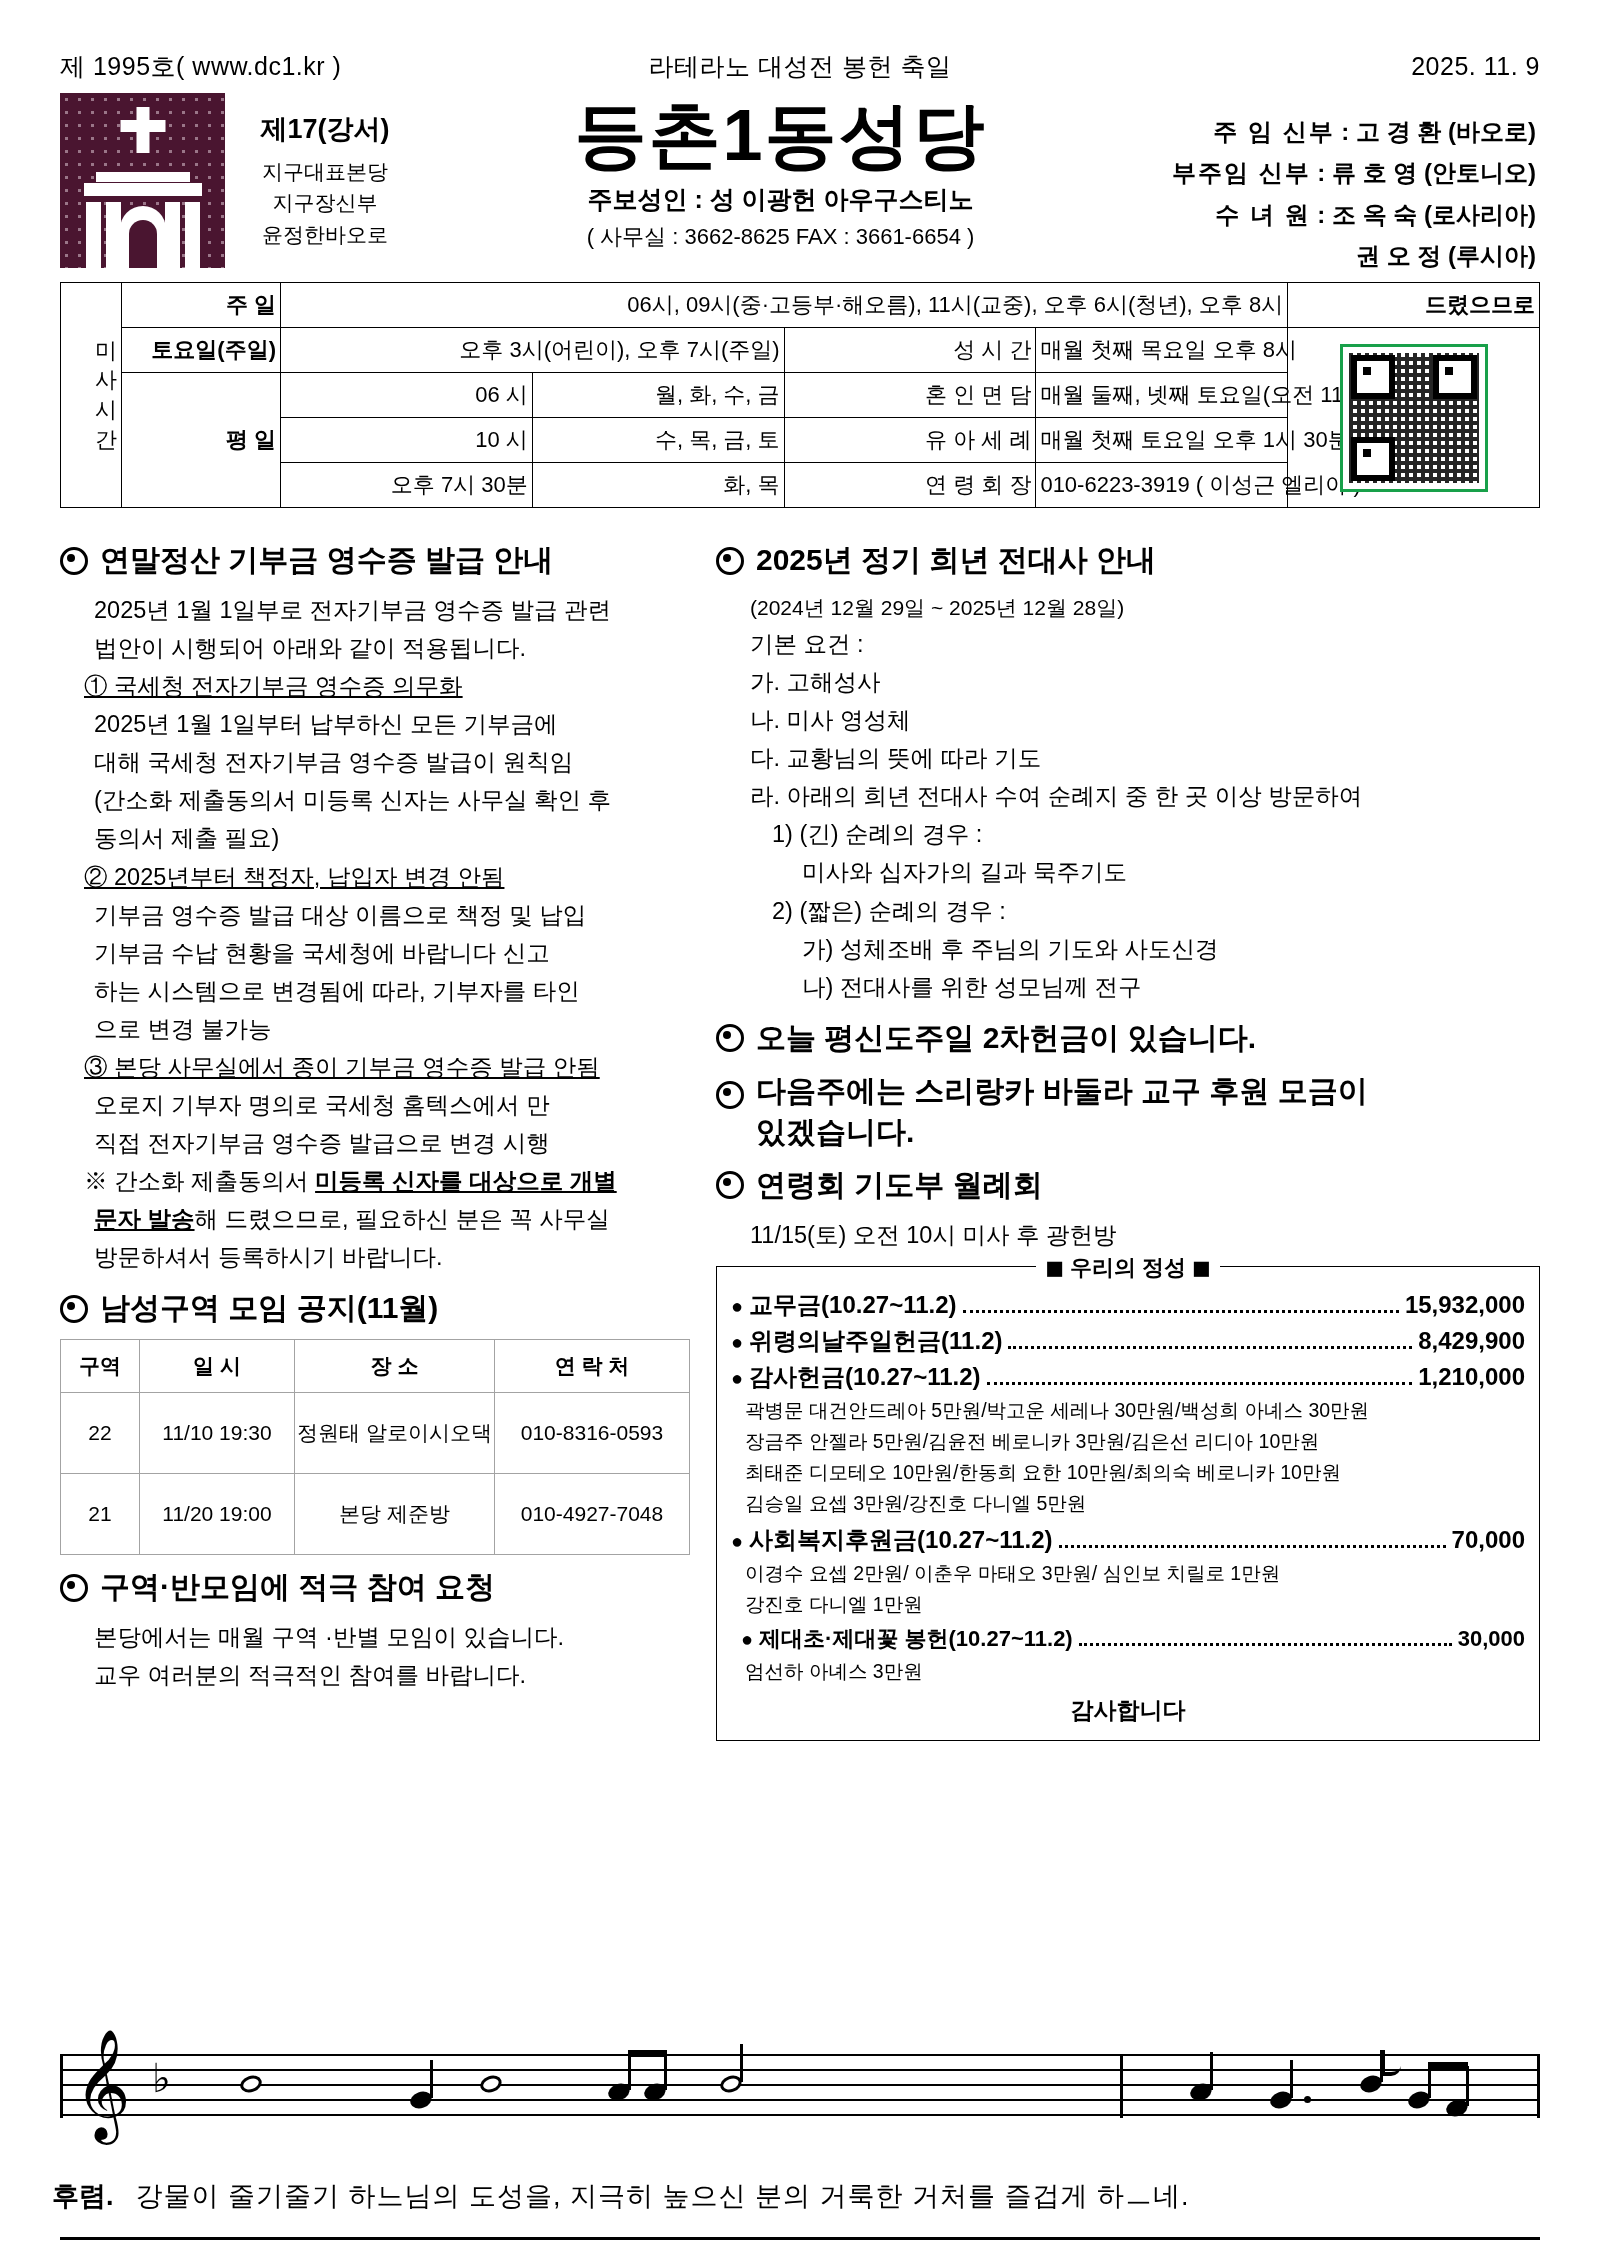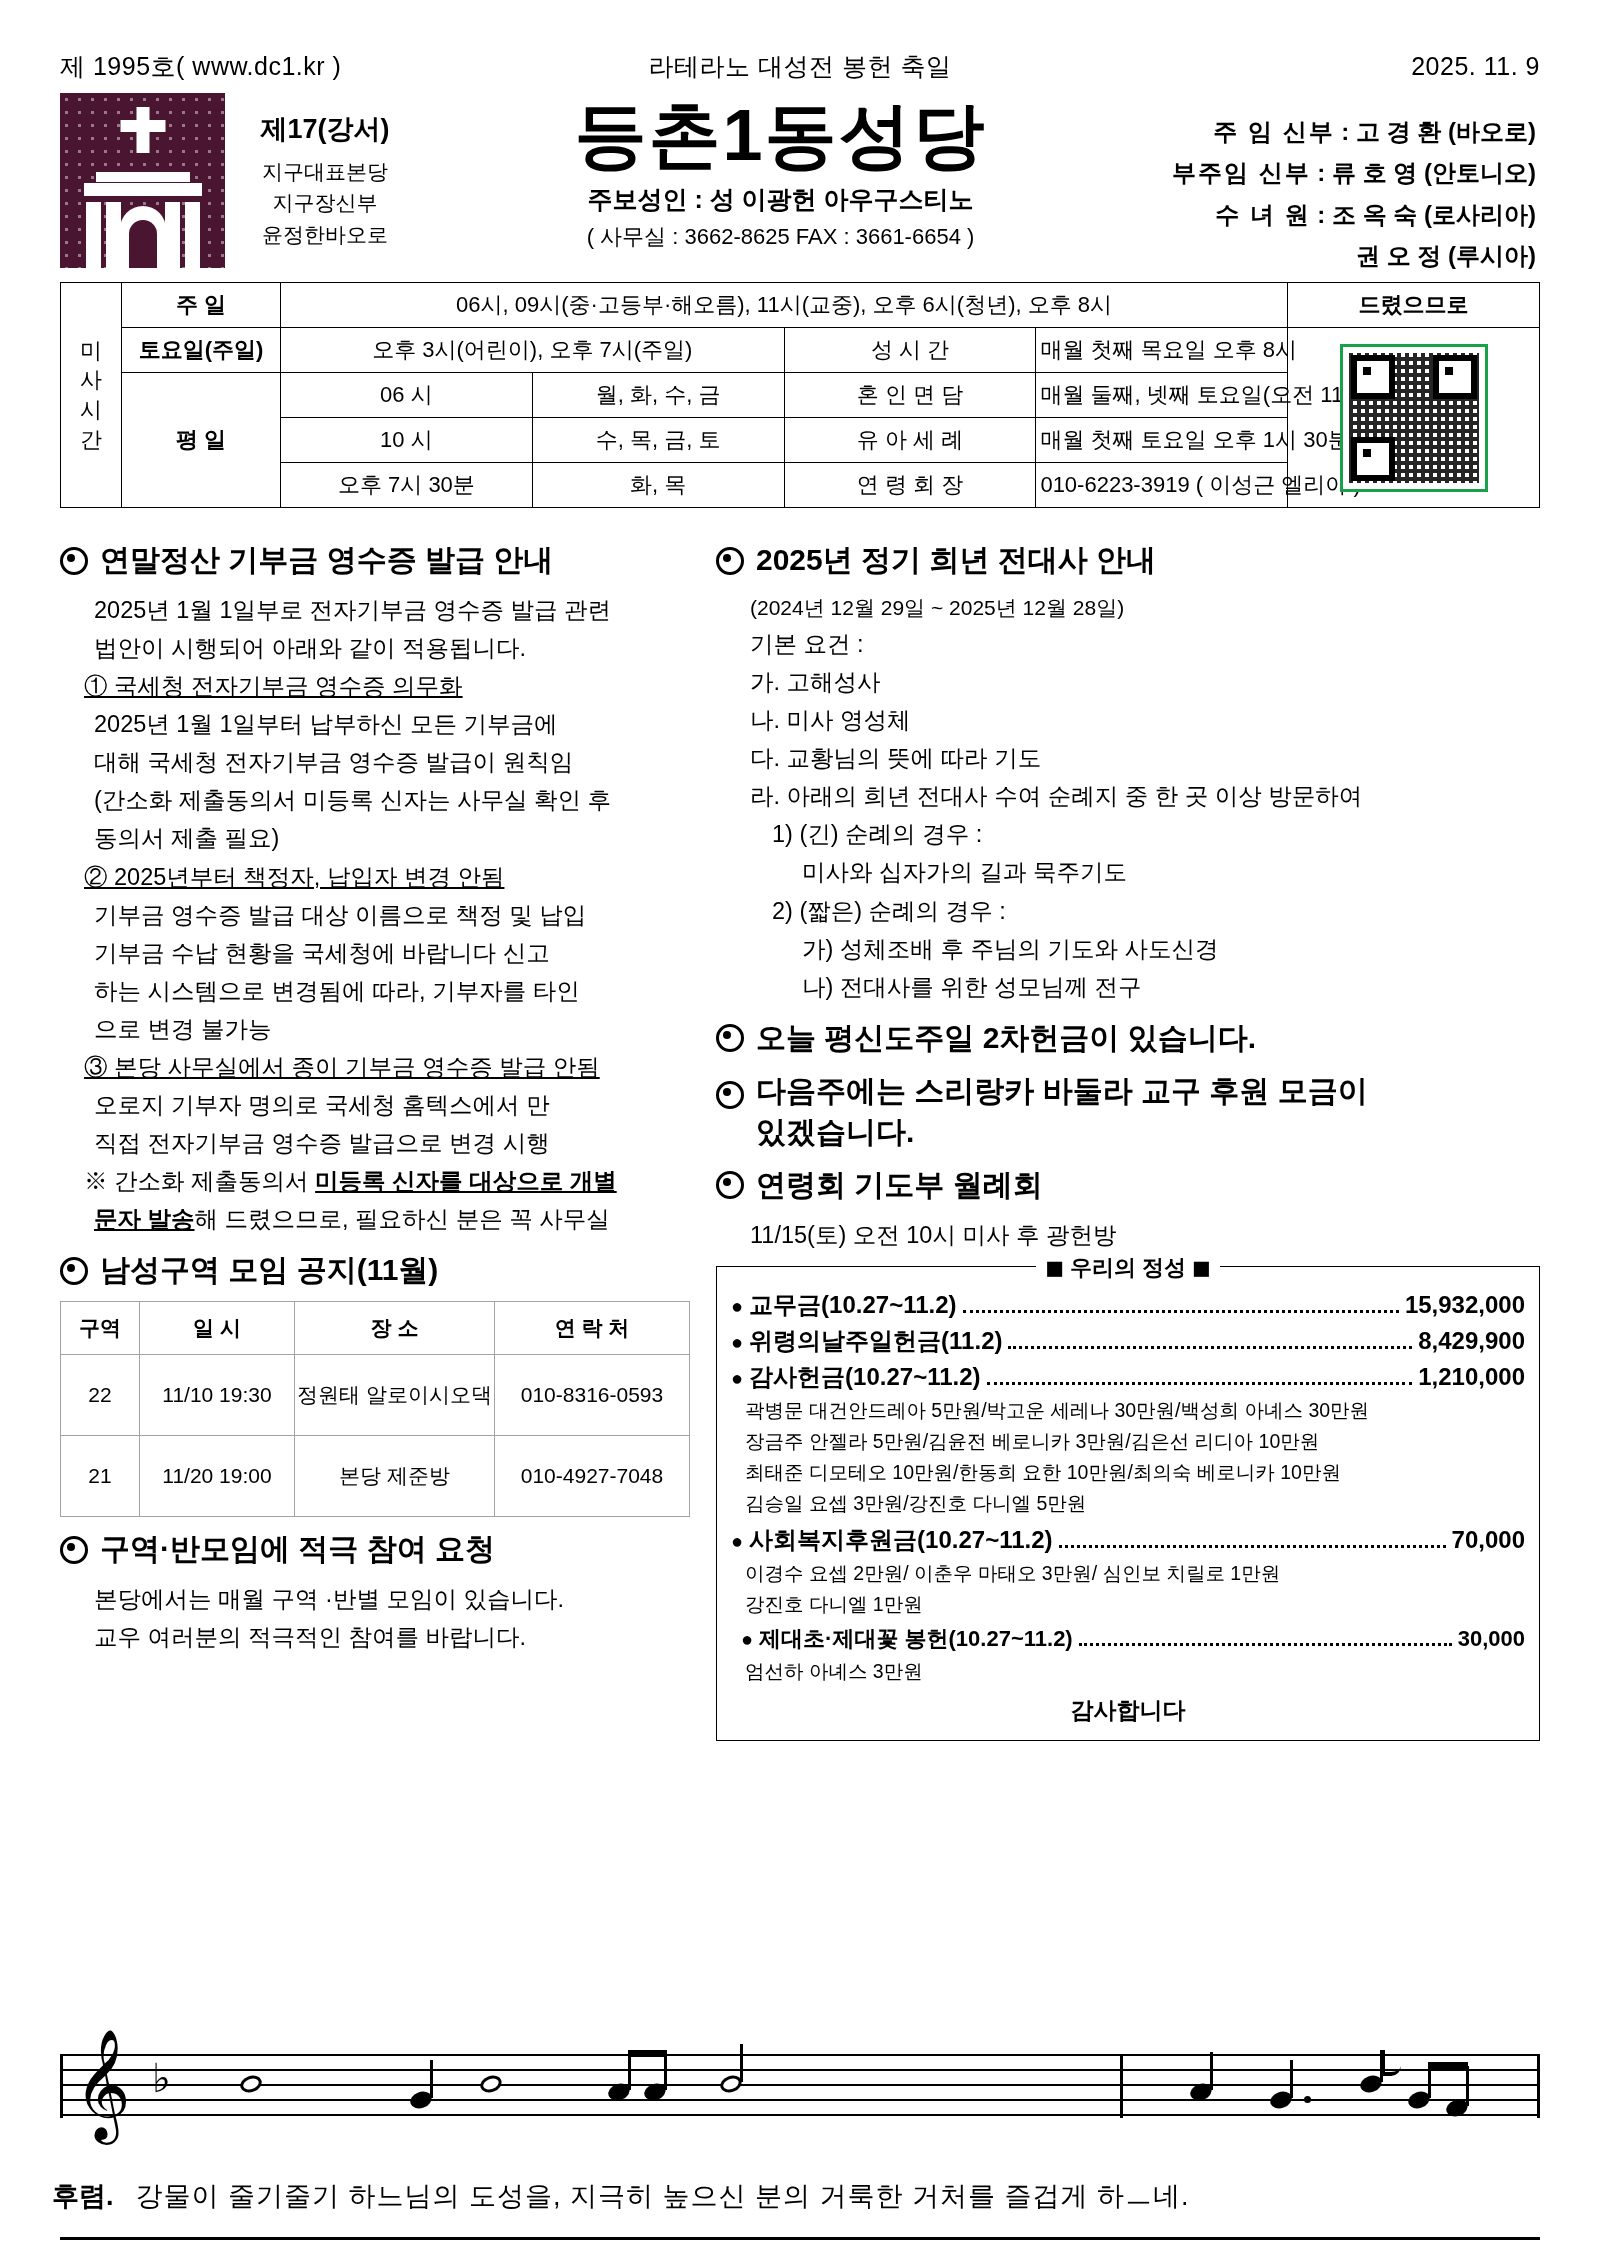--- a/index.html
+++ b/index.html
@@ -156,21 +156,21 @@
   
   table.mass {
     width: 100%;
     border-collapse: collapse;
     margin-top: 6px;
     table-layout: fixed;
   }
   table.mass td {
     border: 1px solid #000;
     font-size: 22px;
-    text-align: center;
+    text-align: right;
     padding: 7px 4px;
     white-space: nowrap;
   }
   td.vtitle {
     width: 52px;
     font-size: 24px;
     font-weight: normal;
     line-height: 1.35;
   }
   td.k1 { width: 150px; font-weight: bold; }
@@ -522,20 +522,21 @@
         </div>
         <div class="ptext ind1">오로지 기부자 명의로   국세청 홈텍스에서 만</div>
         <div class="ptext ind1">직접 전자기부금 영수증 발급으로 변경 시행</div>
 
         <div class="ptext" style="padding-left:24px;">
           <span>※ 간소화 제출동의서 </span><span class="b u">미등록 신자를 대상으로 개별</span>
         </div>
         <div class="ptext ind1">
           <span class="b u">문자 발송</span><span>해 드렸으므로, 필요하신 분은 꼭 사무실</span>
         </div>
+        <div class="ptext ind1">방문하셔서 등록하시기 바랍니다.</div>
       </div>
 
       <div class="sec">
         <div class="sec-title">
           <span class="bullet"></span>
           <span>남성구역 모임 공지(11월)</span>
         </div>
         <table class="zone">
           <tbody>
               <tr>

